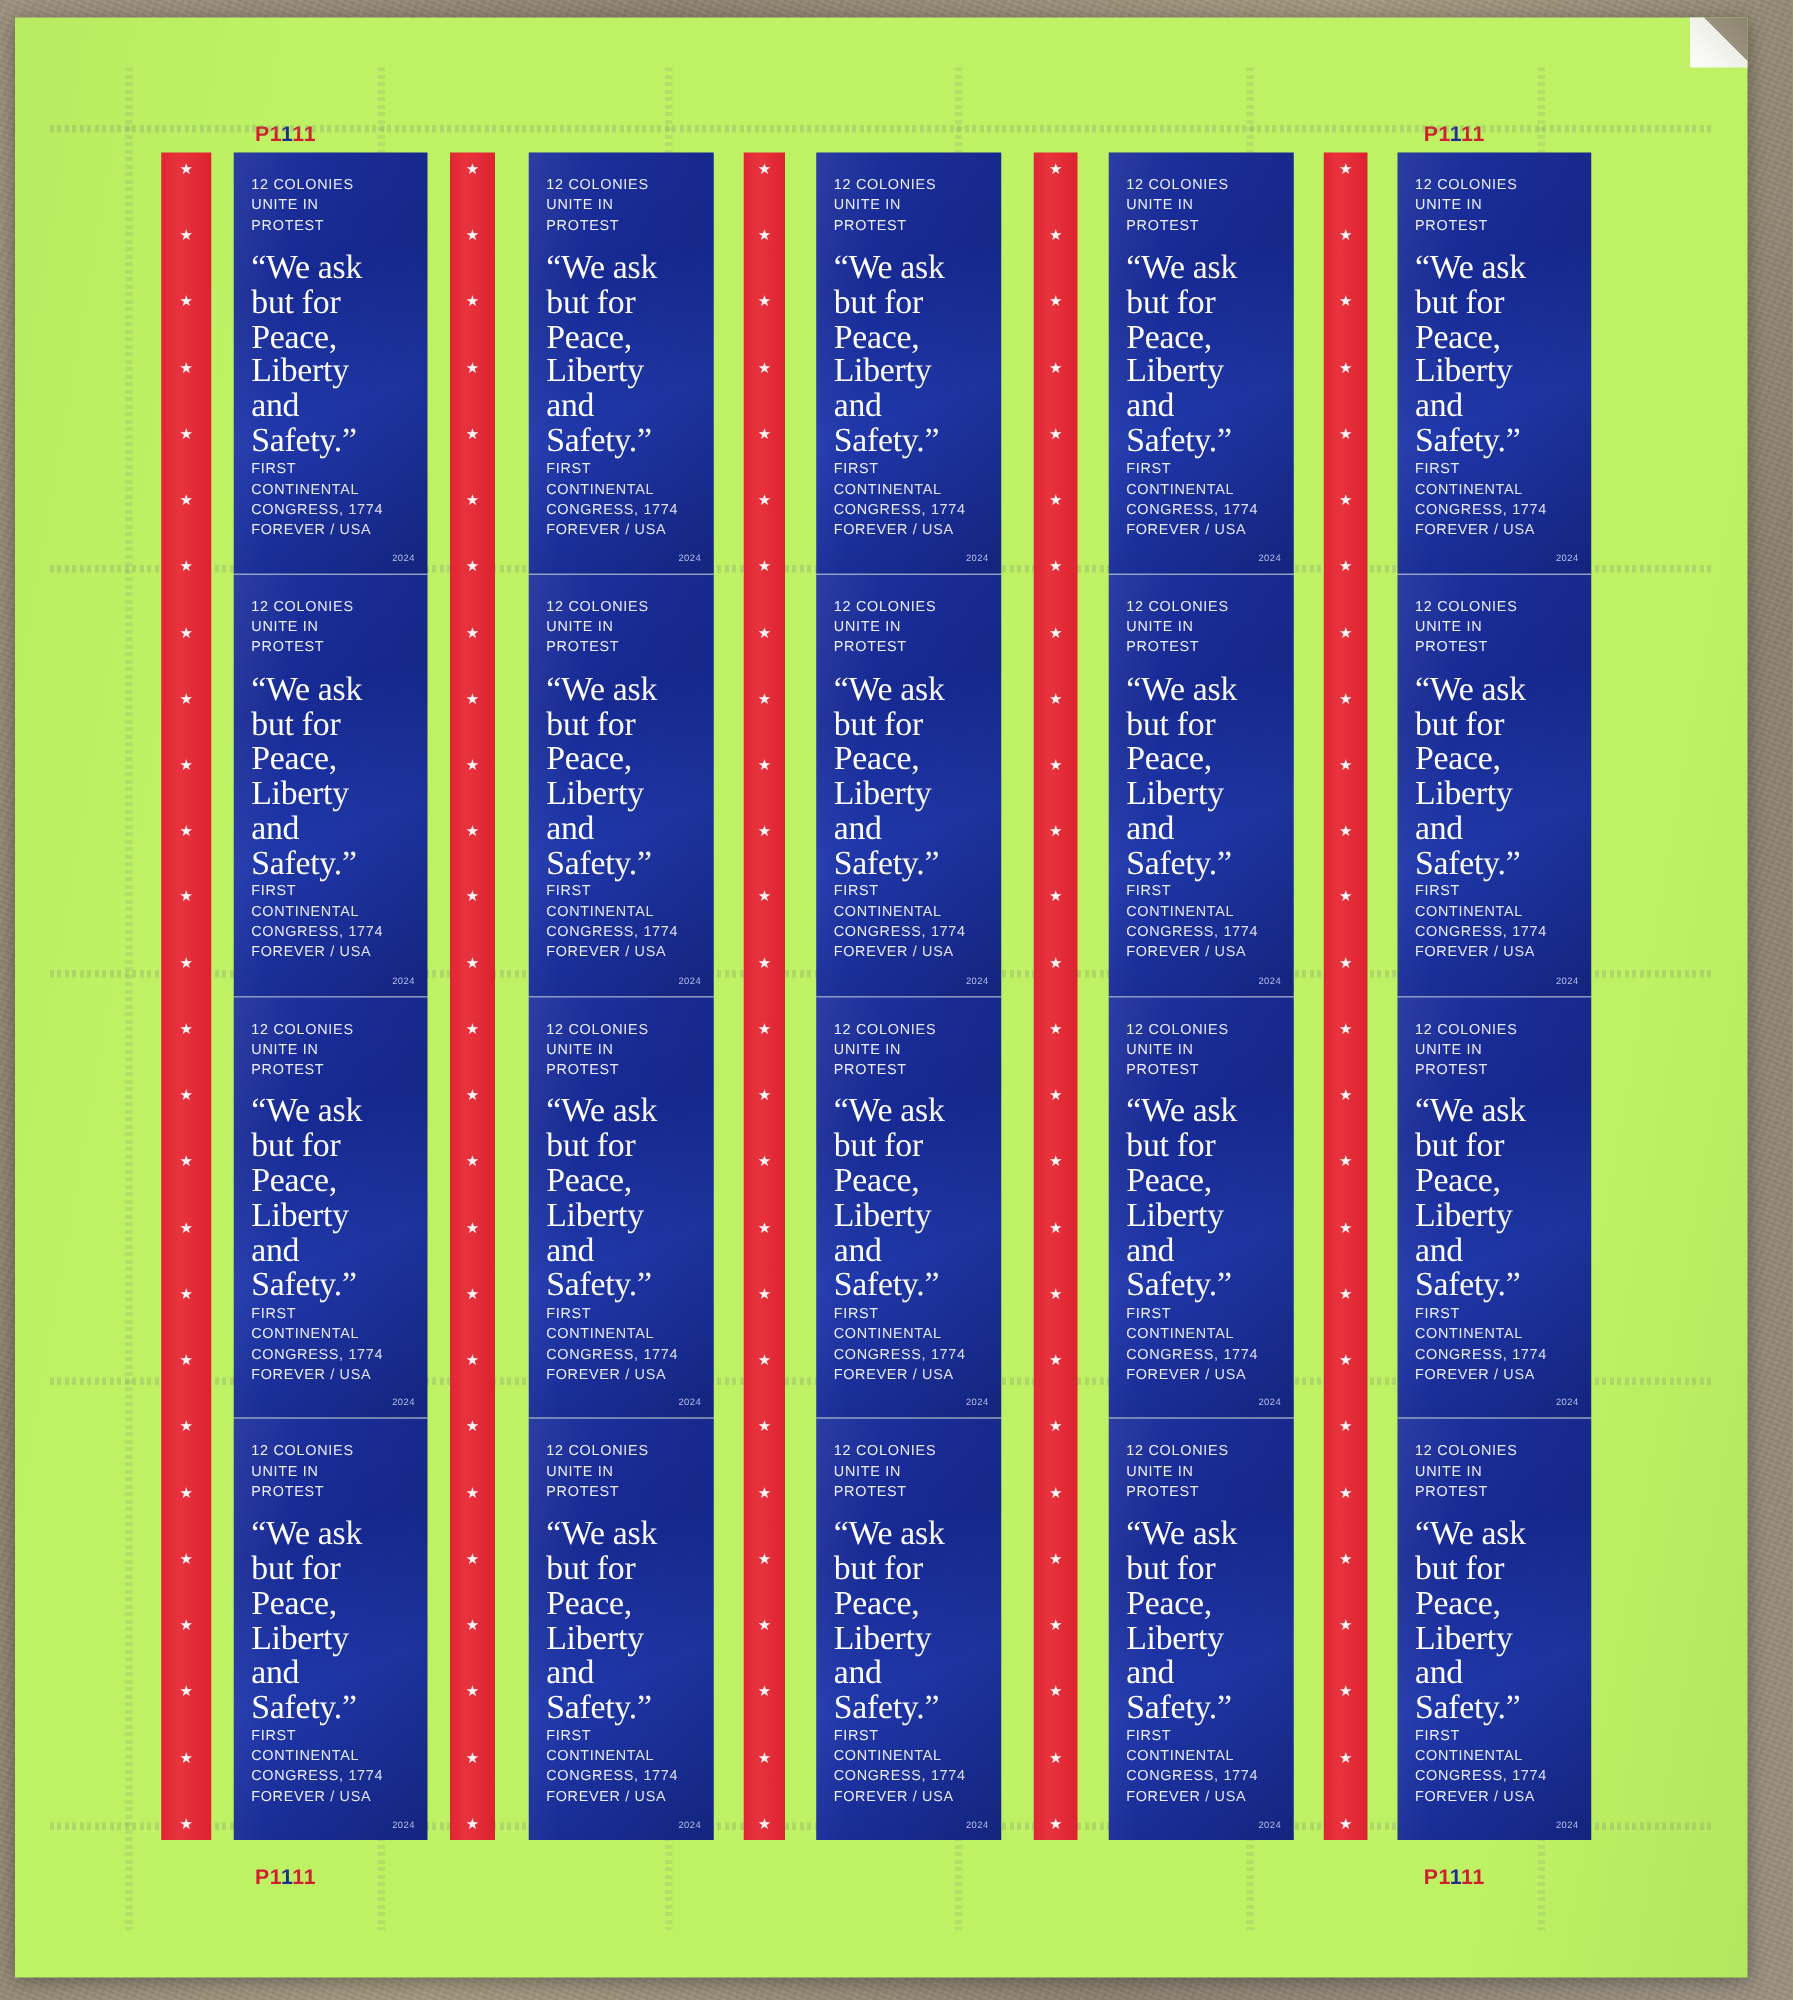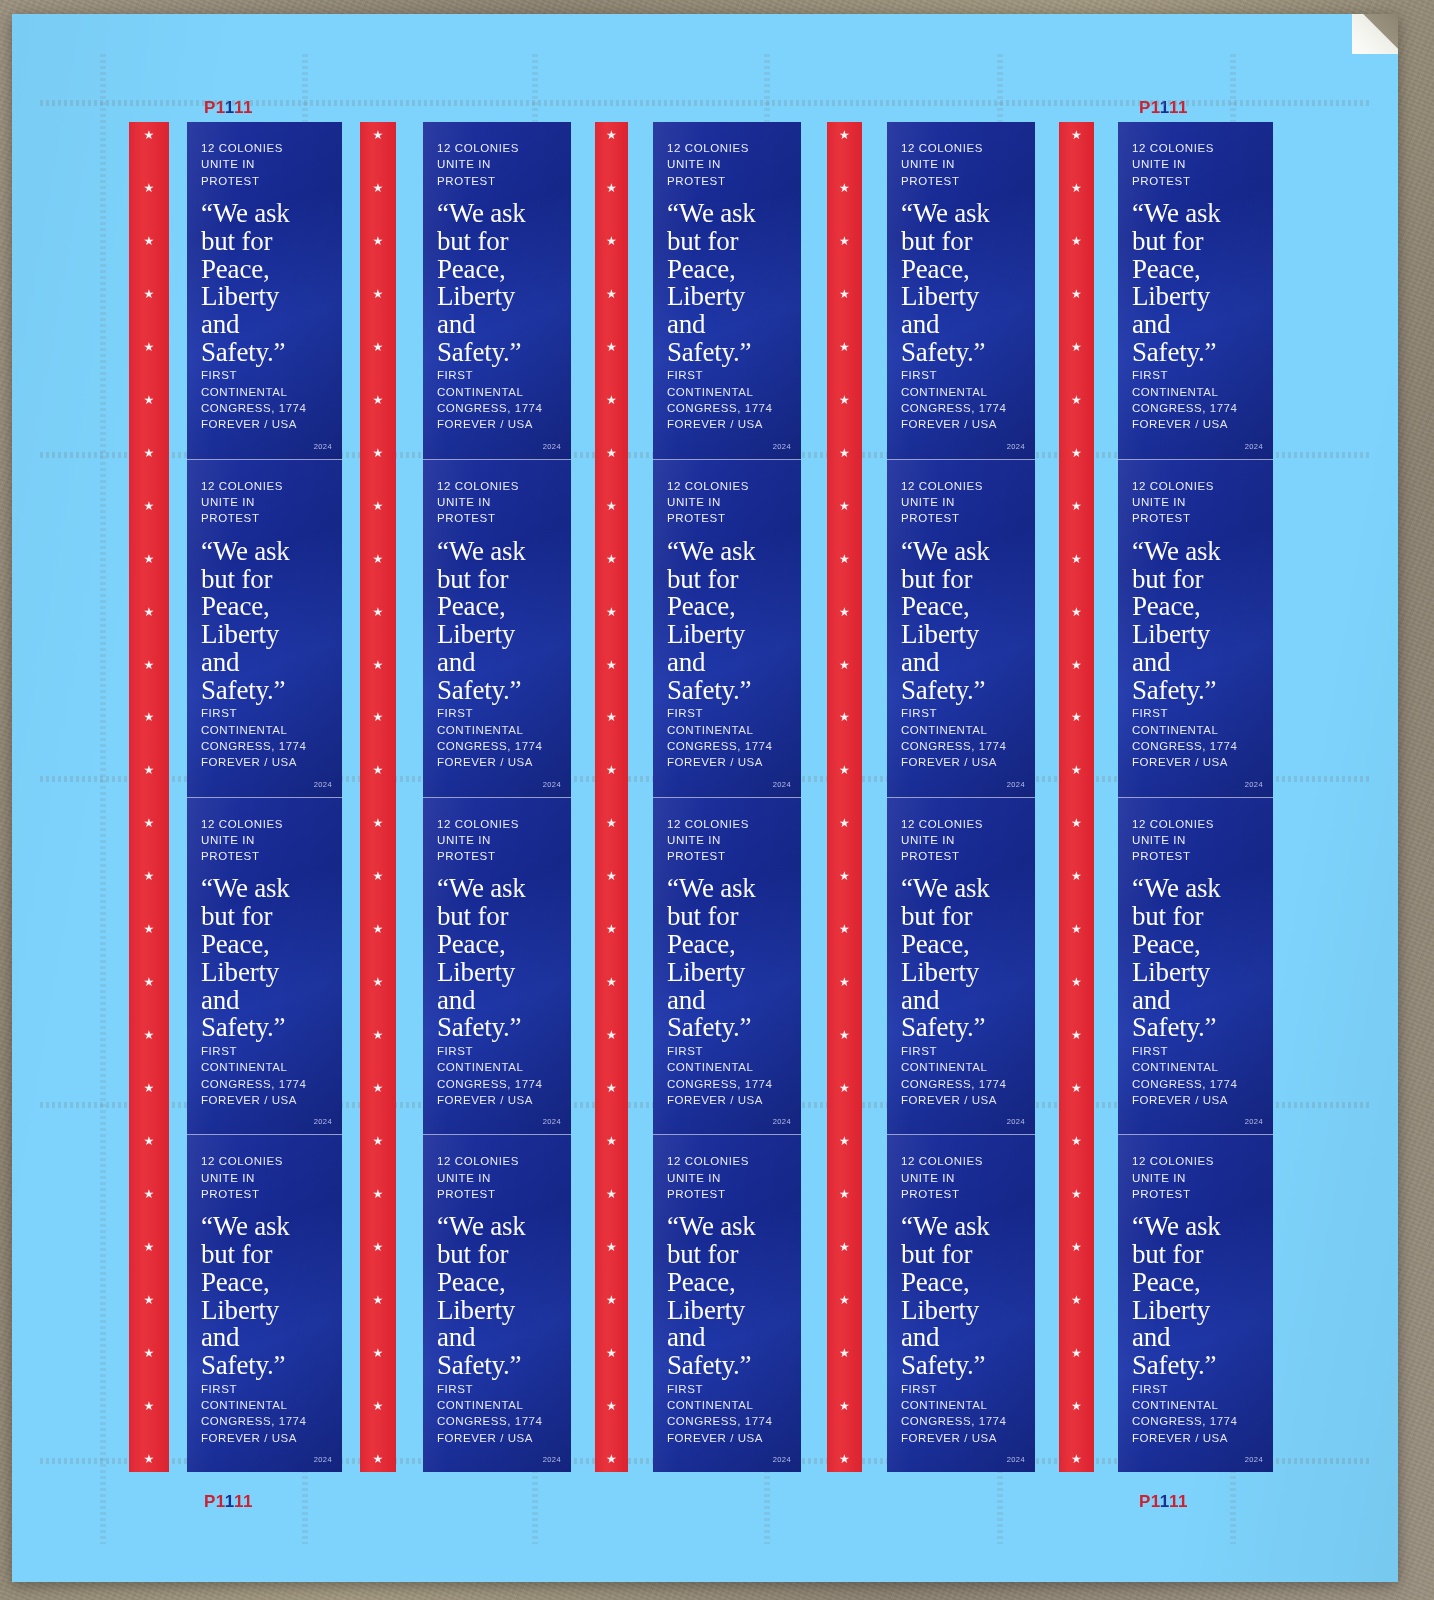--- a/index.html
+++ b/index.html
@@ -29,21 +29,21 @@
       repeating-linear-gradient(-67deg, rgba(255,255,255,0.02) 0 3px, rgba(0,0,0,0.02) 3px 6px);
   }
 
   
   #sheet {
     position: absolute;
     left: 12px;
     top: 14px;
     width: 1386px;
     height: 1568px;
-    background: #7dd3fc;
+    background: #bef264;
     box-shadow: 0 3px 14px rgba(0,0,0,0.35);
   }
   
   #sheet::before {
     content: "";
     position: absolute;
     inset: 0;
     background: linear-gradient(100deg, rgba(0,0,0,0.03) 0%, rgba(255,255,255,0) 14%, rgba(255,255,255,0) 86%, rgba(0,0,0,0.05) 100%);
     pointer-events: none;
   }

